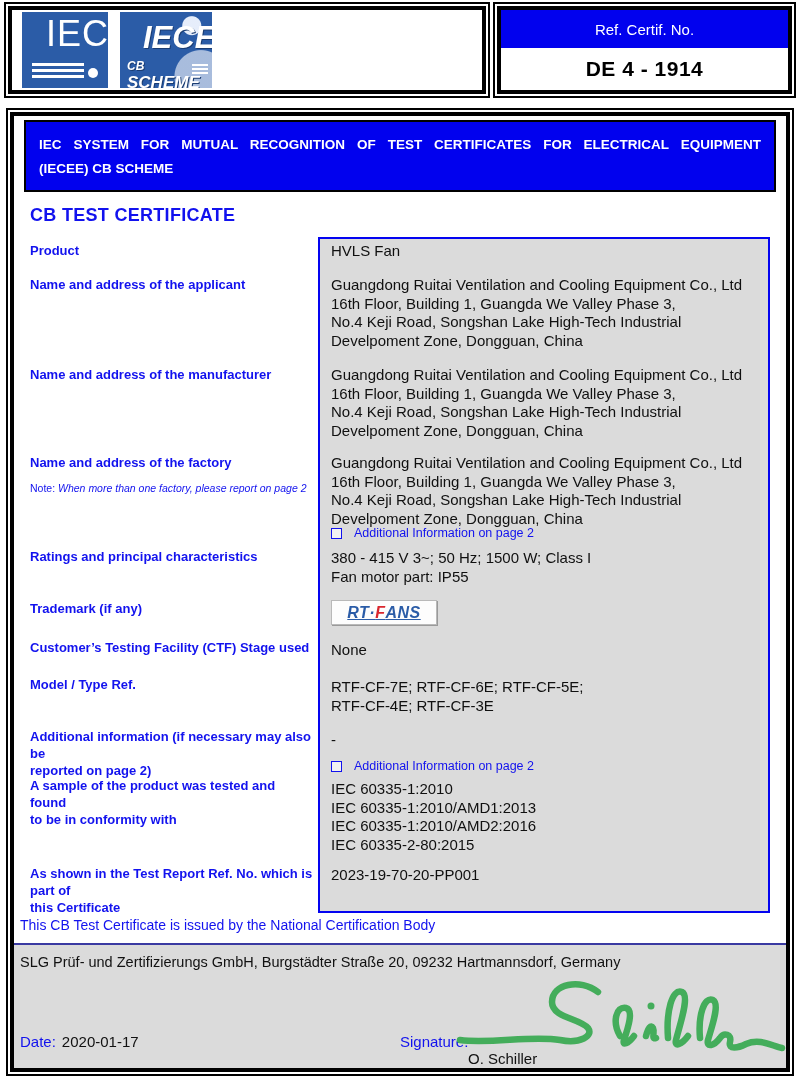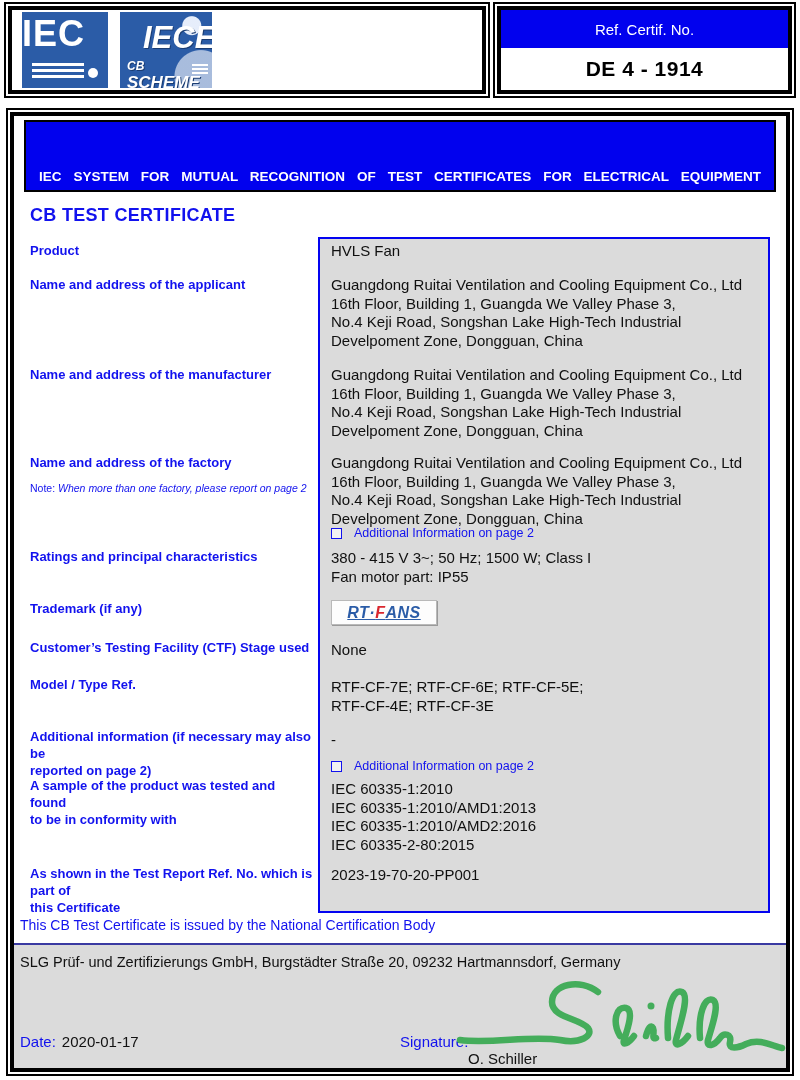--- a/index.html
+++ b/index.html
@@ -5,42 +5,42 @@
   * { margin:0; padding:0; box-sizing:border-box; }
   html,body { background:#fff; }
   body { width:800px; height:1080px; font-family:"Liberation Sans", sans-serif; position:relative; overflow:hidden; }
   .page { position:absolute; inset:0; }
 
   
   .dbl { border:4px solid #000; outline:2px solid #000; outline-offset:2px; background:#fff; }
 
   .logo-box { position:absolute; left:8px; top:6px; width:478px; height:88px; }
   .iec-logo { position:absolute; left:10px; top:2px; width:86px; height:76px; background:#2b5ca7; color:#fff; }
-  .iec-text { font-size:36px; font-weight:700; letter-spacing:1px; padding:4px 0 0 0; line-height:36px; }
+  .iec-text { font-size:36px; font-weight:400; letter-spacing:1px; padding:4px 0 0 24px; line-height:36px; }
   .iec-lines { position:absolute; left:10px; bottom:10px; width:66px; }
   .iec-lines span { display:block; height:3px; background:#fff; margin-top:3px; width:52px; }
   .iec-lines .dot { position:absolute; right:0; bottom:0; width:10px; height:10px; border-radius:50%; background:#fff; }
   .iecee-logo { position:absolute; left:108px; top:2px; width:92px; height:76px; background:#2b5ca7; color:#fff; font-style:italic; overflow:hidden;
     background-image: radial-gradient(circle at 78% 18%, rgba(240,245,255,.95) 0 9px, rgba(240,245,255,0) 10px),
                       radial-gradient(circle at 88% 85%, rgba(190,205,230,.85) 0 26px, rgba(190,205,230,0) 27px); }
   .iecee-t1 { font-size:31px; font-weight:900; padding:8px 0 0 23px; text-shadow:1px 1px 0 #1a3c72; }
   .iecee-t2 { font-size:12px; font-weight:900; padding:3px 0 0 7px; text-shadow:1px 1px 0 #1a3c72; }
   .iecee-t3 { font-size:17px; font-weight:900; padding:0 0 0 7px; text-shadow:1px 1px 0 #1a3c72; }
   .iecee-lines { position:absolute; right:4px; bottom:14px; width:16px; }
   .iecee-lines span { display:block; height:2px; background:#fff; margin-top:2px; }
 
   .ref-box { position:absolute; left:497px; top:6px; width:295px; height:88px; display:flex; flex-direction:column; }
   .ref-head { height:38px; background:#0101ee; color:#fff; font-size:15px; display:flex; align-items:center; justify-content:center; }
   .ref-num { flex:1; display:flex; align-items:center; justify-content:center; font-size:21px; font-weight:700; color:#000; letter-spacing:.5px; }
 
   .main-box { position:absolute; left:10px; top:112px; width:780px; height:960px; background:transparent; }
 
   .banner { position:absolute; left:24px; top:120px; width:752px; height:72px; background:#0101ee; border:2px solid #000; color:#fff;
     font-weight:700; font-size:13.5px; padding:11px 13px 0; line-height:24px; }
-  .banner-l1 { text-align:justify; text-align-last:justify;margin-top:32px; }
+  .banner-l1 { text-align:justify; text-align-last:justify; }
 
   .title { position:absolute; left:30px; top:205px; color:#1212ee; font-size:18px; font-weight:700; letter-spacing:.3px;text-align:center; }
 
   .value-box { position:absolute; left:318px; top:237px; width:452px; height:676px; background:#dbdbdb; border:2px solid #0404f0; }
 
   .lab { position:absolute; left:30px; width:284px; color:#1212ee; font-size:13px; font-weight:700; line-height:17px; white-space:pre-line; }
   .note { position:absolute; left:30px; width:290px; color:#1212ee; font-size:10.5px; line-height:13px; }
   .note i { font-style:italic; }
   .val { position:absolute; left:331px; width:428px; color:#101010; font-size:15px; line-height:18.5px; white-space:pre-line; }
 

